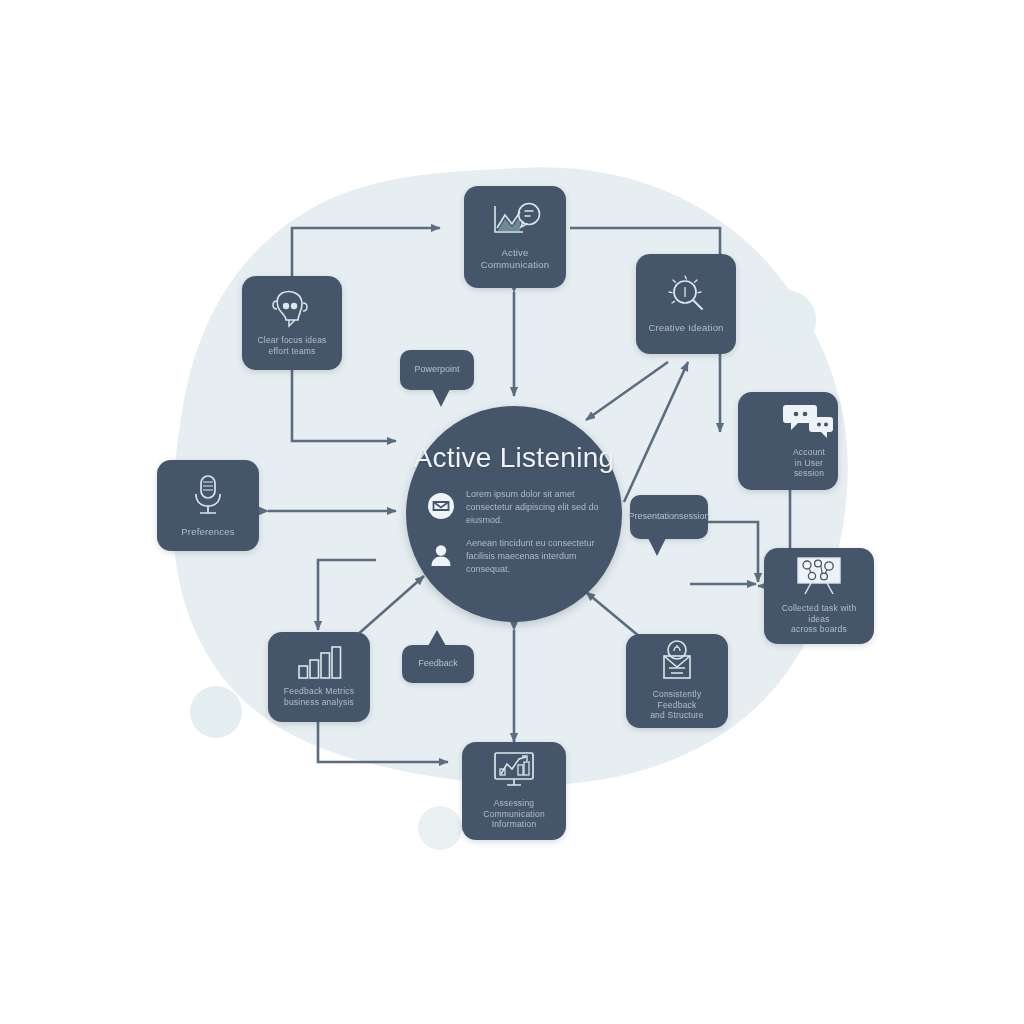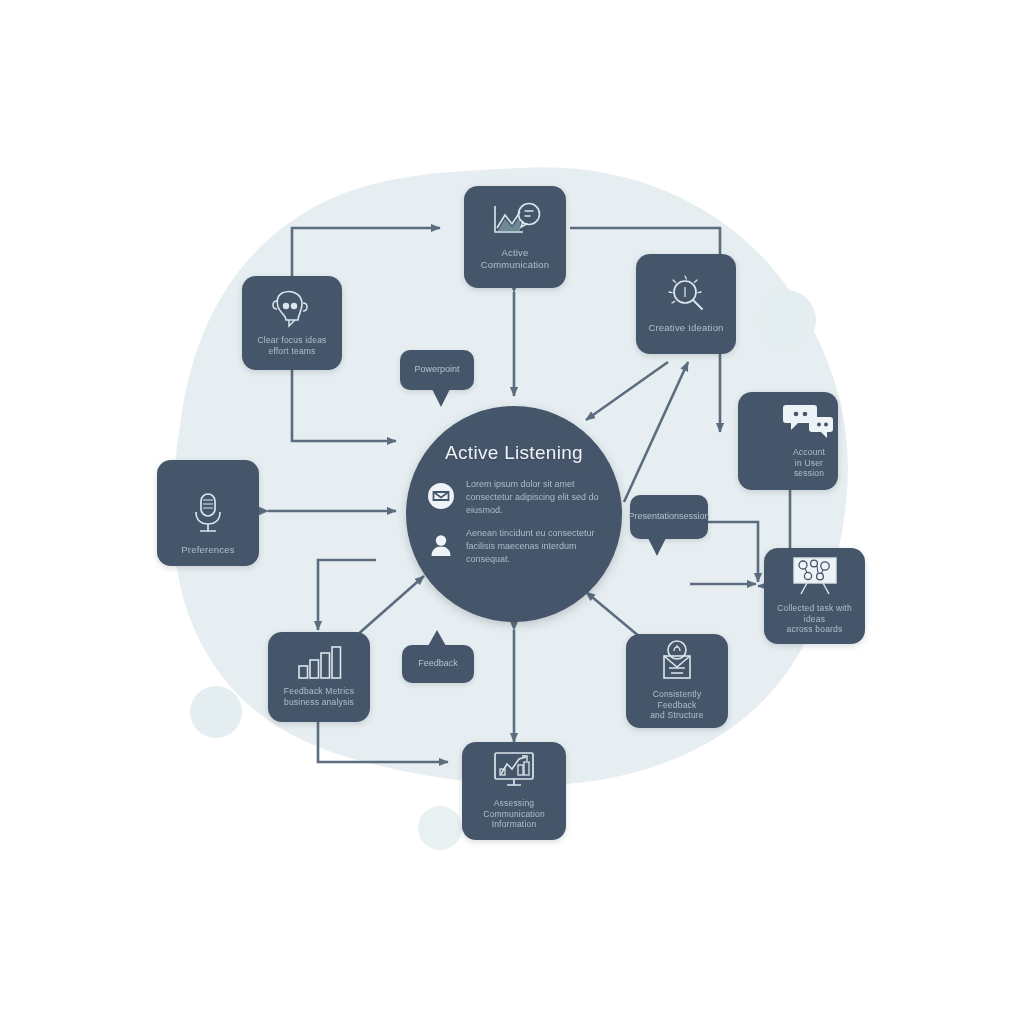--- a/index.html
+++ b/index.html
@@ -75,21 +75,21 @@
     border-radius:50%;
     background:#46566a;
     box-shadow:0 3px 10px rgba(40,55,70,.22);
     display:flex;flex-direction:column;
     align-items:center;
     padding-top:36px;
     box-sizing:border-box;
   }
   #hub .hub-title{
     color:#eef3f7;
-    font-size:19px;
+    font-size:28px;
     letter-spacing:.3px;
     margin-bottom:14px;
     text-shadow:0 1px 2px rgba(0,0,0,.2);
   }
   .hub-row{
     display:flex;align-items:center;gap:10px;
     width:176px;margin:0 auto 10px;
   }
   .hub-row .hub-ico{flex:0 0 auto;}
   .hub-row .hub-txt{
@@ -229,21 +229,21 @@
         <path d="M32 28 L41 37" stroke="#dbe5ec" stroke-width="2" stroke-linecap="round"></path>
         <path d="M24 15 v10" stroke="#dbe5ec" stroke-width="1.3"></path>
         <path d="M24 4 l1.4 3 M12 8 l2.4 2.2 M36 8 l-2.4 2.2 M8 20 l3 .6 M40 20 l-3 .6 M11 31 l2.6-1.6" stroke="#dbe5ec" stroke-width="1.3" stroke-linecap="round"></path>
       </svg>
     </span>
     <div class="cap small">
       <div>Creative Ideation</div>
     </div>
   </div>
 
-  <div class="node" style="left:157px;top:460px;width:102px;height:106px;justify-content:flex-end;">
+  <div class="node" style="left:157px;top:460px;width:102px;height:91px;">
     <span class="glyph">
       <svg width="40" height="48" viewBox="0 0 40 48">
         <rect x="13" y="4" width="14" height="22" rx="7" fill="none" stroke="#dbe5ec" stroke-width="1.7"></rect>
         <path d="M15 10 h10 M15 14 h10 M15 18 h10" stroke="#dbe5ec" stroke-width="1.2"></path>
         <path d="M8 22 c0 8 5 12 12 12 s12-4 12-12" fill="none" stroke="#dbe5ec" stroke-width="1.7"></path>
         <path d="M20 34 v7 M12 41 h16" stroke="#dbe5ec" stroke-width="1.7"></path>
       </svg>
     </span>
     <div class="cap small">
       <div>Preferences</div>
@@ -311,21 +311,21 @@
         <circle cx="37" cy="23.5" r="2" fill="#46566a"></circle>
         <circle cx="44" cy="23.5" r="2" fill="#46566a"></circle>
       </svg>
     </span>
     <div class="cap tiny">
       <div>Account in User</div>
       <div>session</div>
     </div>
   </div>
 
-  <div class="node" style="left:764px;top:548px;width:101px;height:96px;">
+  <div class="node" style="left:764px;top:548px;width:110px;height:96px;">
     <span class="glyph">
       <svg width="56" height="42" viewBox="0 0 56 42">
         <rect x="7" y="3" width="42" height="25" fill="#eef3f7" stroke="#dbe5ec" stroke-width="1.4"></rect>
         <path d="M20 28 L14 39 M36 28 L42 39" stroke="#dbe5ec" stroke-width="1.5"></path>
         <circle cx="16" cy="10" r="4" fill="none" stroke="#46566a" stroke-width="1.3"></circle>
         <circle cx="27" cy="8.5" r="3.4" fill="none" stroke="#46566a" stroke-width="1.3"></circle>
         <circle cx="38" cy="11" r="4.2" fill="none" stroke="#46566a" stroke-width="1.3"></circle>
         <circle cx="21" cy="21" r="3.6" fill="none" stroke="#46566a" stroke-width="1.3"></circle>
         <circle cx="33" cy="21.5" r="3.4" fill="none" stroke="#46566a" stroke-width="1.3"></circle>
         <path d="M18 13 L20 18 M30 11 L31 18 M36 15 L34 19" stroke="#46566a" stroke-width="1.1"></path>

